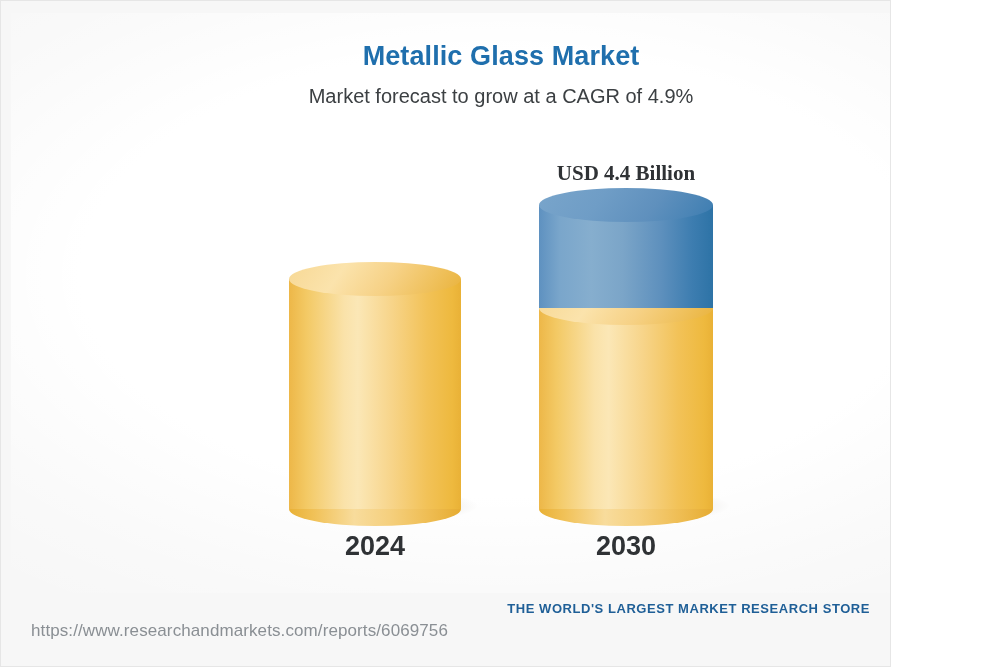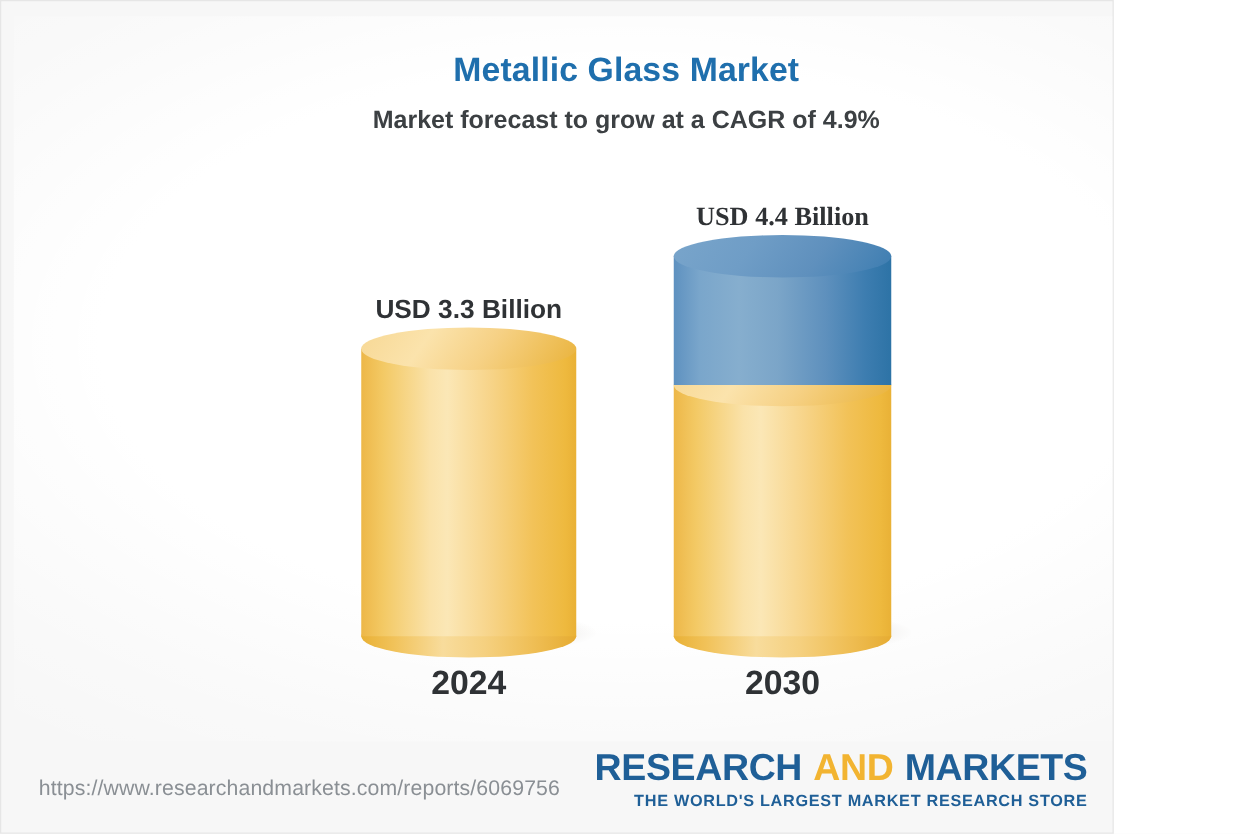--- a/index.html
+++ b/index.html
@@ -46,21 +46,21 @@
   #chart-title {
     font-size: 27px;
     font-weight: bold;
     color: #1f6fad;
     letter-spacing: 0.1px;
     line-height: 34px;
   }
   #chart-subtitle {
     margin-top: 10px;
     font-size: 20px;
-    font-weight: bold;
+    font-weight: normal;
     color: #3c4043;
     line-height: 26px;
   }
 
   
   .cylinder {
     position: absolute;
   }
   .cyl-label {
     position: absolute;
@@ -204,21 +204,20 @@
 
   <div id="plot-wash"></div>
 
   <div id="title-block">
     <div id="chart-title">Metallic Glass Market</div>
     <div id="chart-subtitle">Market forecast to grow at a CAGR of 4.9%</div>
   </div>
 
   <div class="cylinder" style="left:288px; top:195px; width:172px; height:350px;">
 
-    <div class="cyl-label" style="top:40px;">USD 3.3 Billion</div>
 
     <div class="cyl-shadow" style="left:6px; top:294px; width:182px; height:32px;"></div>
 
     <div class="seg yellow" style="top:83px; height:230px;">
       <div class="seg-foot" style="bottom:-17px; height:34px;"></div>
       <div class="seg-body"></div>
       <div class="seg-cap" style="top:-17px; height:34px;"></div>
     </div>
 
     <div class="cat-label" style="top:335px;">2024</div>
@@ -240,17 +239,16 @@
       <div class="seg-body"></div>
       <div class="seg-cap" style="top:-17px; height:34px;"></div>
     </div>
 
     <div class="cat-label" style="top:335px;">2030</div>
   </div>
 
   <div id="footer-url">https://www.researchandmarkets.com/reports/6069756</div>
 
   <div id="logo">
-    <div id="logo-main"><span class="blue-word">RESEARCH</span><span class="gold-word" style="margin-left: 9px;">AND</span><span class="blue-word" style="margin-left: 9px;">MARKETS</span></div>
     <div id="logo-tag">THE WORLD'S LARGEST MARKET RESEARCH STORE</div>
   </div>
 
 </div>
 
 </body></html>

